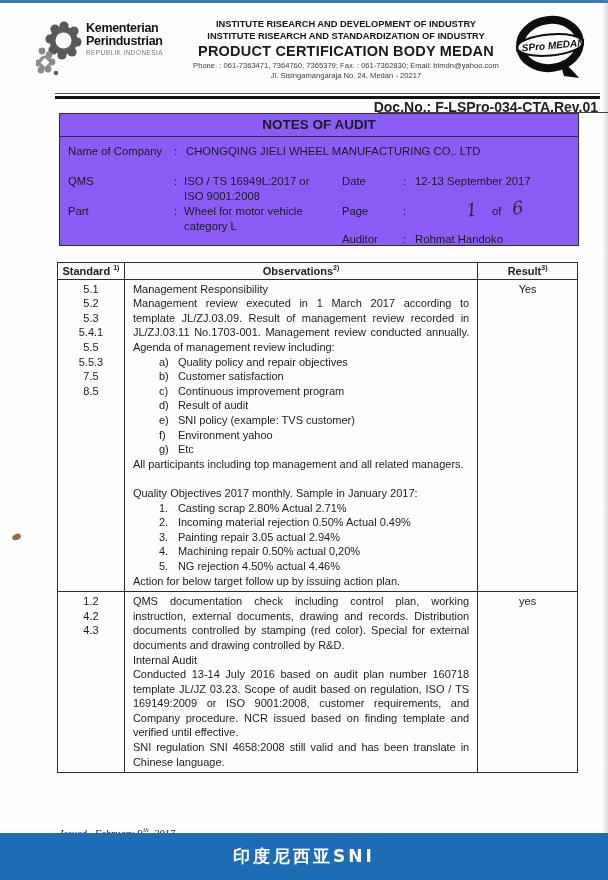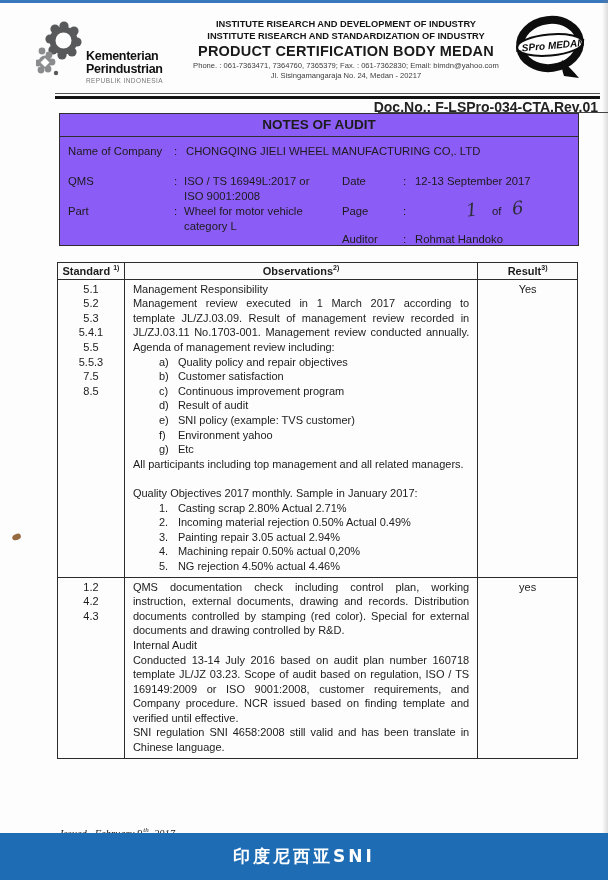--- a/index.html
+++ b/index.html
@@ -6,21 +6,21 @@
   html,body { width:608px; height:880px; overflow:hidden; background:#fff; }
   body { font-family:"Liberation Sans", sans-serif; color:#1c1c1c; }
   .page { position:relative; width:608px; height:880px; background:#fdfdfe; }
   .scan-edge { position:absolute; top:0; right:0; width:6px; height:833px;
     background:linear-gradient(to right, rgba(0,0,0,0), rgba(120,120,120,.25)); }
   .topline { position:absolute; top:0; left:0; right:0; height:3px; background:#3a78bd; }
 
   
   .letterhead { position:absolute; top:12px; left:36px; right:12px; height:82px; display:flex; align-items:flex-start; }
   .lh-left { display:flex; align-items:flex-start; width:152px; padding-top:6px; }
-  .ministry-text { margin-left:4px; padding-top:4px;margin-top:28px; }
+  .ministry-text { margin-left:4px; padding-top:4px; }
   .ministry-name { font-weight:bold; font-size:12.5px; line-height:13px; letter-spacing:-.3px; color:#111; }
   .ministry-sub { font-size:6.5px; color:#777; letter-spacing:.4px; margin-top:1px; }
   .lh-center { flex:1; text-align:center; padding-top:6px; }
   .org-small { font-weight:bold; font-size:9.3px; line-height:12px; color:#151515; }
   .org-big { font-size:14.5px; font-weight:600; letter-spacing:.2px; margin-top:1px; color:#1a1a1a; }
   .contact { font-size:7.6px; font-weight:normal; color:#3c3c3c; line-height:9.5px; margin-top:2px;text-align:center; }
   .contact.addr { margin-top:0; }
   .lh-right { width:92px; display:flex; justify-content:center; padding-top:2px; }
 
   
@@ -234,20 +234,21 @@
               <span class="obs-text">Painting repair 3.05 actual 2.94%</span>
             </div>
             <div class="obs-item">
               <span class="obs-marker">4.</span>
               <span class="obs-text">Machining repair 0.50% actual 0,20%</span>
             </div>
             <div class="obs-item">
               <span class="obs-marker">5.</span>
               <span class="obs-text">NG rejection 4.50% actual 4.46%</span>
             </div>
+            <div class="obs-line">Action for below target follow up by issuing action plan.</div>
           </div>
           <div class="td td-res">
             <div>Yes</div>
           </div>
         </div>
         <div class="t-row">
           <div class="td td-std">
             <div class="std-line">1.2</div>
             <div class="std-line">4.2</div>
             <div class="std-line">4.3</div>

